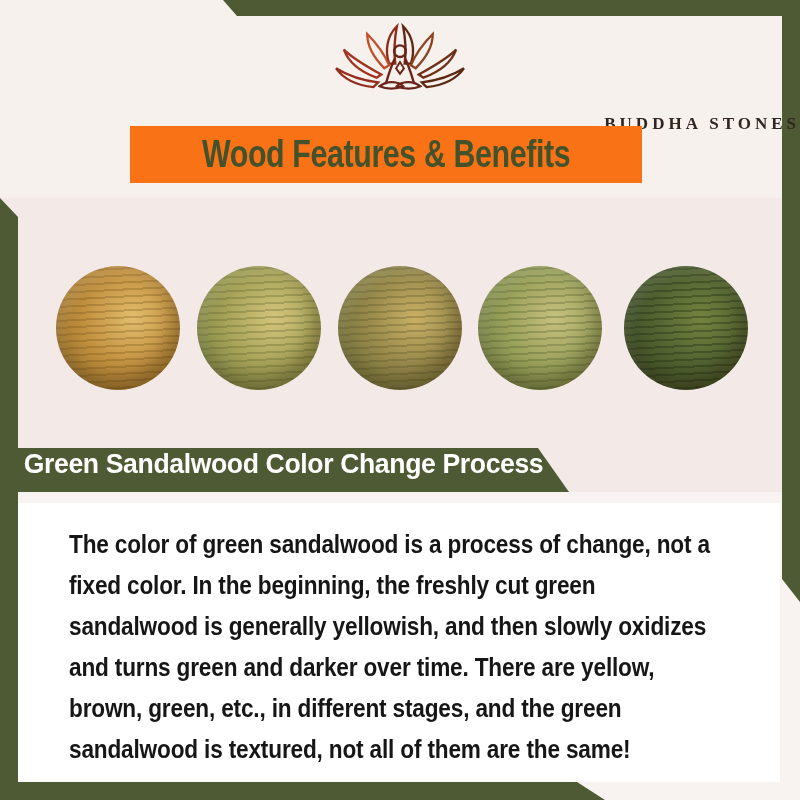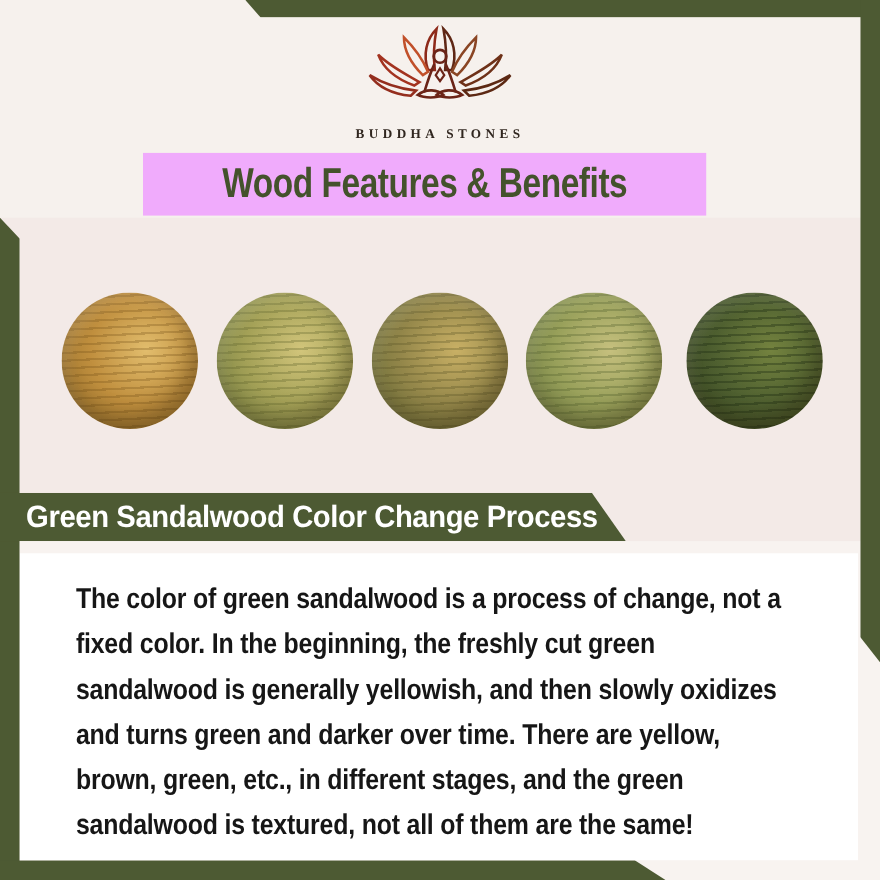--- a/index.html
+++ b/index.html
@@ -20,41 +20,41 @@
   .right-band{left:782px;top:0;width:18px;height:602px;
            clip-path:polygon(0 0,18px 0,18px 602px,0 579px);}
   .left-band{left:0;top:198px;width:18px;height:602px;
            clip-path:polygon(0 0,18px 19px,18px 602px,0 602px);}
   .bottom-strip{left:0;top:782px;width:608px;height:18px;
            clip-path:polygon(0 0,577px 0,605px 18px,0 18px);}
 
   
   .logo-wrap{left:0;top:22px;width:800px;text-align:center;}
   .logo-svg{display:block;margin:0 auto;}
-  .brand-name{left:0;top:114px;width:800px;text-align:center;
-      font-family:"Liberation Serif",serif;font-size:12px;letter-spacing:4px;
+  .brand-name{left:0;top:114px;width:800px;text-align:right;
+      font-family:"Liberation Serif",serif;font-size:17px;letter-spacing:4px;
       color:#30261f;font-weight:600;}
 
   
-  .title-strip{left:130px;top:139px;width:512px;height:57px;background:#f0abfc;
+  .title-strip{left:130px;top:126px;width:512px;height:57px;background:#f97316;
       display:flex;align-items:center;justify-content:center;}
   .title-text{font-size:38px;font-weight:bold;color:var(--title-green,#44522c);
       white-space:nowrap;transform:scaleX(0.8);transform-origin:center;
       letter-spacing:-0.5px;}
 
   
   .beads-row{left:0;top:0;width:800px;height:800px;pointer-events:none;}
   .bead{position:absolute;top:266px;width:124px;height:124px;border-radius:50%;
       box-shadow:inset -7px -12px 18px rgba(40,28,8,0.30),
                  inset 5px 7px 12px rgba(255,255,255,0.12);}
 
   
   .banner{left:0;top:448px;width:570px;height:44px;
       clip-path:polygon(0 0,538px 0,569px 44px,0 44px);
-      display:flex;align-items:center;}
+      display:flex;align-items:flex-start;}
   .banner-text{color:var(--banner-text,#fff);font-size:28px;font-weight:bold;
       padding-left:25px;white-space:nowrap;letter-spacing:-0.4px;
       transform:scaleX(0.95);transform-origin:left center;}
 
   
   .body-copy{left:54px;top:524px;width:740px;margin-left:15px;}
   .body-line{font-size:26px;font-weight:bold;color:var(--body-text,#161616);
       line-height:41px;white-space:nowrap;letter-spacing:-0.2px;
       transform:scaleX(0.87);transform-origin:left center;}
 </style>

